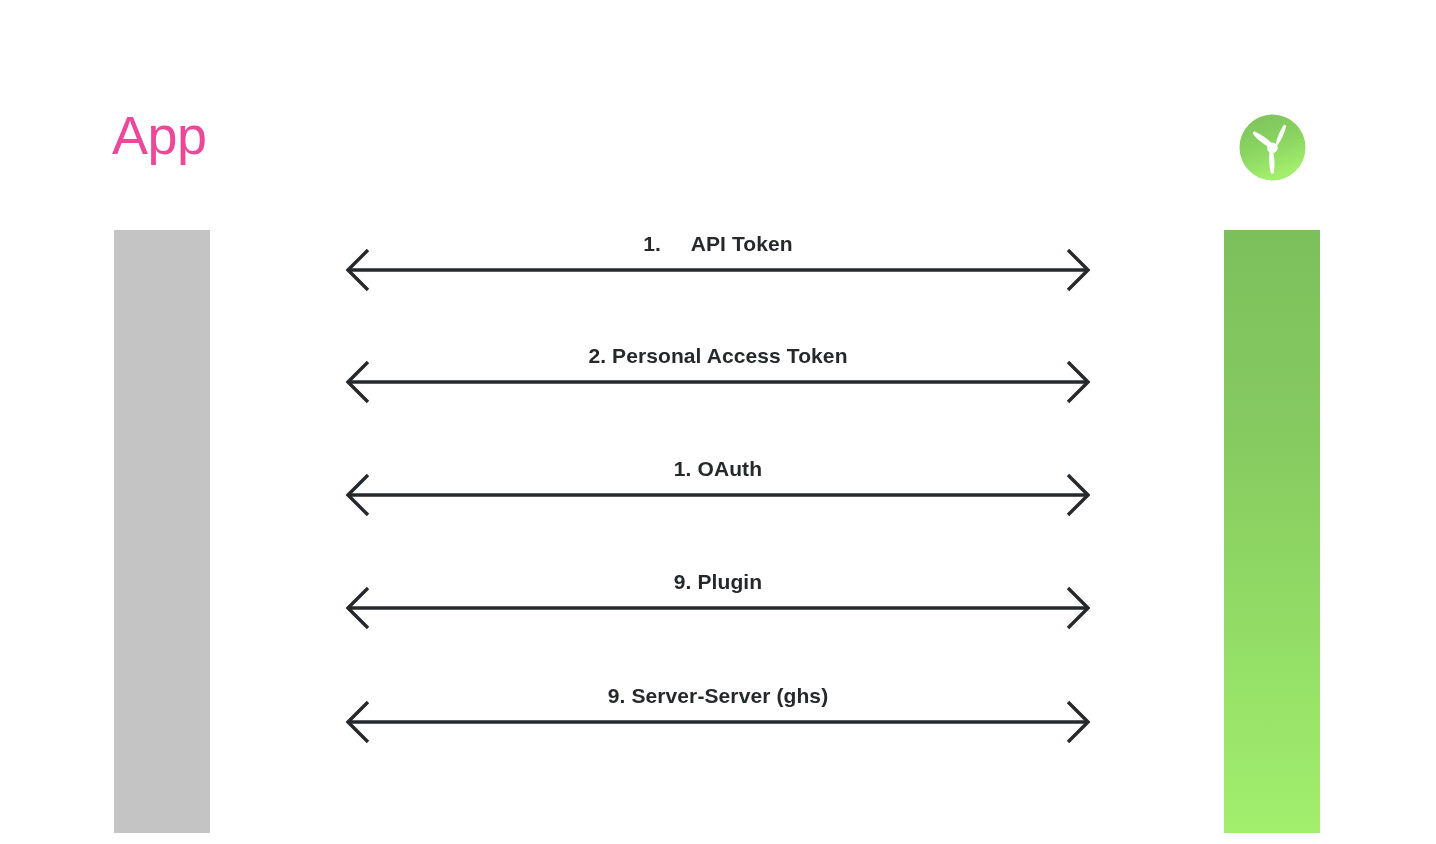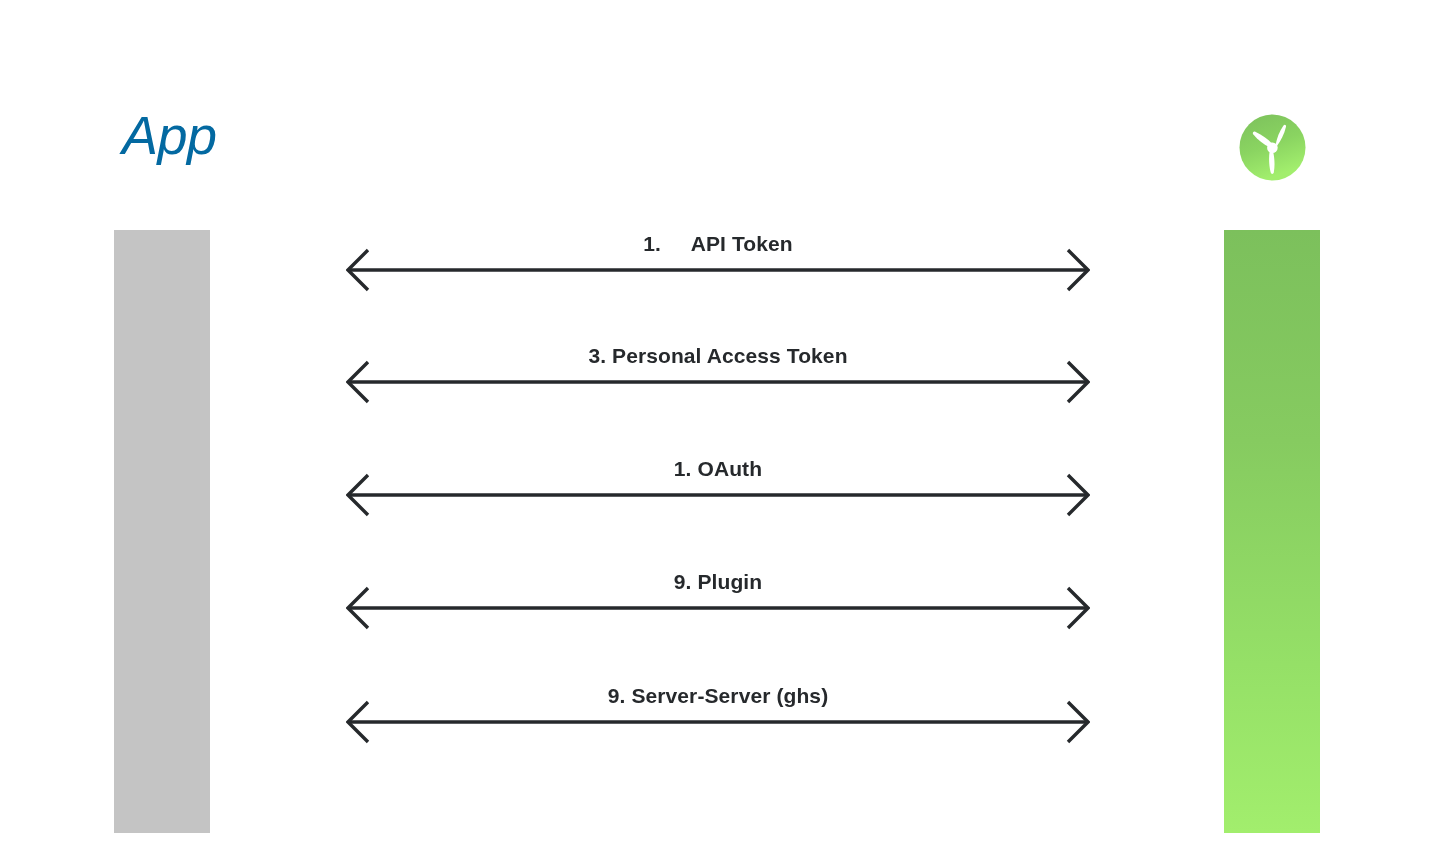--- a/index.html
+++ b/index.html
@@ -16,29 +16,28 @@
   #canvas {
     position: relative;
     width: 1436px;
     height: 844px;
     background: #ffffff;
   }
 
   
   .actor-title {
     position: absolute;
-    left: 122px;
+    left: 112px;
     top: 108px;
     font-size: 54px;
     font-weight: 400;
-    color: #0369a1;
+    color: #ec4899;
     letter-spacing: -0.5px;
     line-height: 1;
     white-space: nowrap;
-    font-style: italic;
   }
   .lifeline-left {
     position: absolute;
     left: 114px;
     top: 230px;
     width: 96px;
     height: 603px;
     background: #c4c4c4;
   }
 
@@ -132,21 +131,21 @@
         <div class="msg-label">1.	API Token</div>
         <div class="msg-arrow">
           <svg width="744" height="44" viewBox="0 0 744 44">
             <path d="M2 22 H742" stroke="#26292c" stroke-width="3.4" fill="none" stroke-linecap="butt" stroke-linejoin="miter"></path>
             <path d="M22 2 L2 22 L22 42" stroke="#26292c" stroke-width="3.4" fill="none" stroke-linecap="butt" stroke-linejoin="miter"></path>
             <path d="M722 2 L742 22 L722 42" stroke="#26292c" stroke-width="3.4" fill="none" stroke-linecap="butt" stroke-linejoin="miter"></path>
           </svg>
         </div>
       </div>
       <div class="msg" style="top: 372px;">
-        <div class="msg-label">3. Personal Access Token</div>
+        <div class="msg-label">2. Personal Access Token</div>
         <div class="msg-arrow">
           <svg width="744" height="44" viewBox="0 0 744 44">
             <path d="M2 22 H742" stroke="#26292c" stroke-width="3.4" fill="none" stroke-linecap="butt" stroke-linejoin="miter"></path>
             <path d="M22 2 L2 22 L22 42" stroke="#26292c" stroke-width="3.4" fill="none" stroke-linecap="butt" stroke-linejoin="miter"></path>
             <path d="M722 2 L742 22 L722 42" stroke="#26292c" stroke-width="3.4" fill="none" stroke-linecap="butt" stroke-linejoin="miter"></path>
           </svg>
         </div>
       </div>
       <div class="msg" style="top: 485px;">
         <div class="msg-label">1. OAuth</div>

